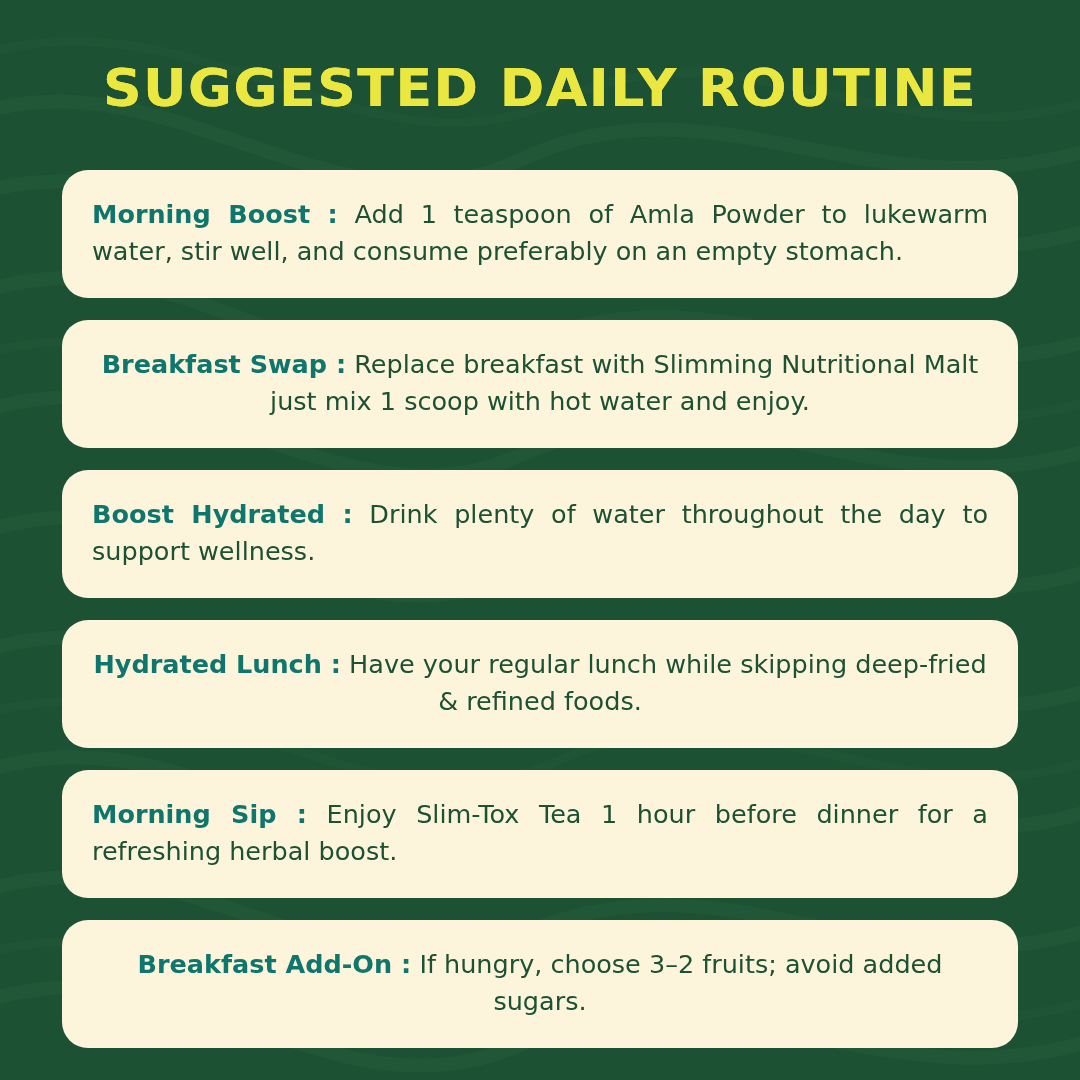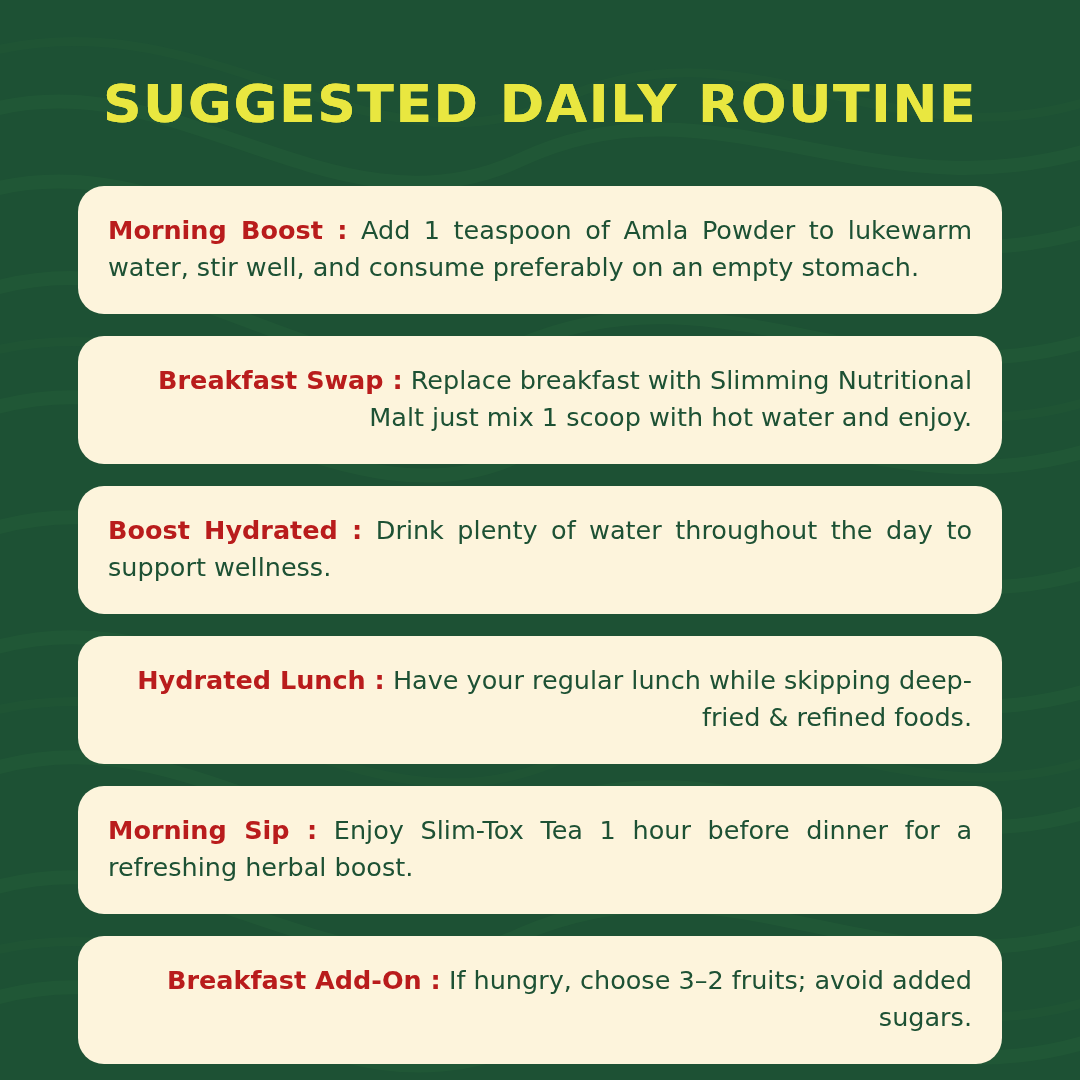--- a/index.html
+++ b/index.html
@@ -26,21 +26,21 @@
     width: 1080px;
     height: 1080px;
     opacity: 0.45;
   }
   #content {
     position: relative;
     z-index: 2;
     width: 1080px;
     height: 1080px;
     box-sizing: border-box;
-    padding: 16px;
+    padding: 0;
   }
   .title {
     text-align: center;
     color: #e9e740;
     font-family: "DejaVu Sans", sans-serif;
     font-weight: bold;
     font-size: 52px;
     letter-spacing: 1.5px;
     margin: 0;
     padding-top: 58px;
@@ -69,24 +69,24 @@
     font-size: 25.5px;
     line-height: 1.45;
     text-align: justify;
     text-justify: inter-word;
   }
   .card p:last-child {
     margin-bottom: 0;
   }
   .lead {
     font-weight: bold;
-    color: #b91c1c;
+    color: #0f766e;
   }
   .card-2 p, .card-4 p, .card-6 p {
-    text-align: right;
+    text-align: center;
   }
   .card-6 p + p {
     margin-top: 2px;
   }
 </style>
 </head>
 <body>
 
 <div id="page">
 

